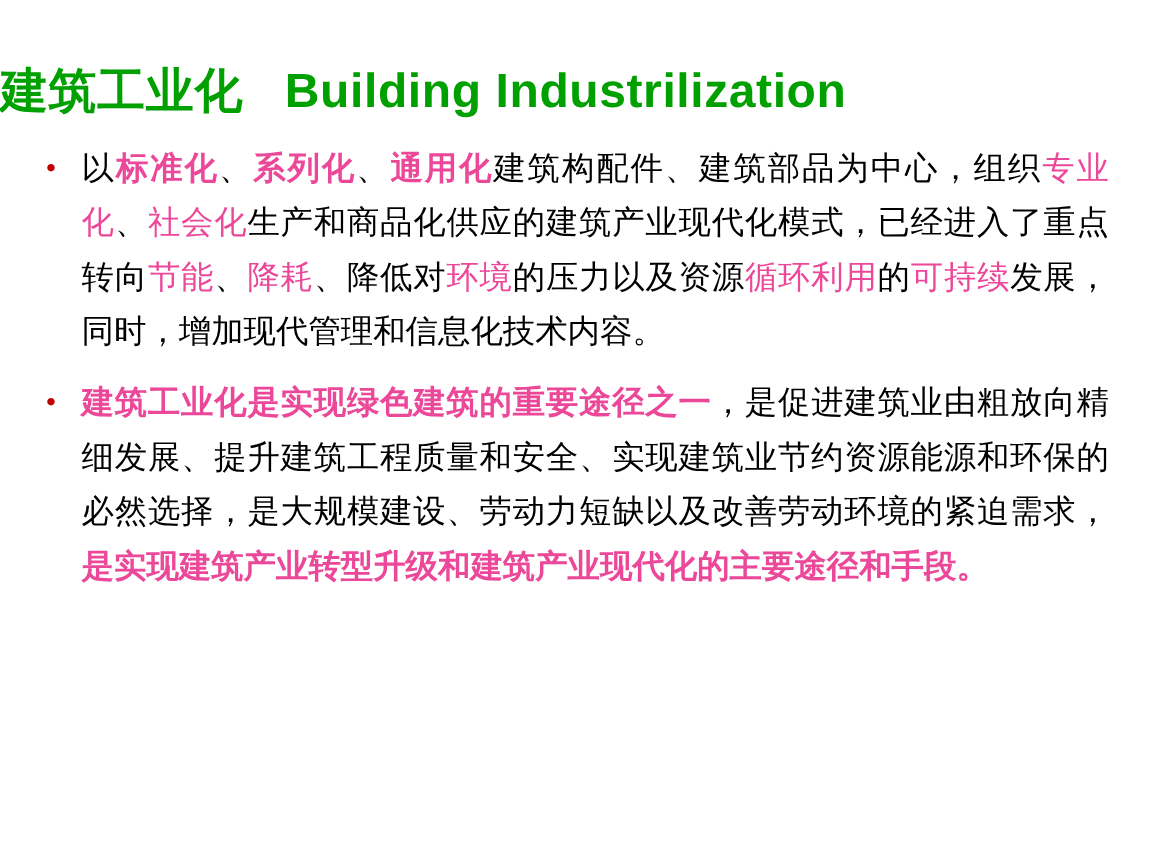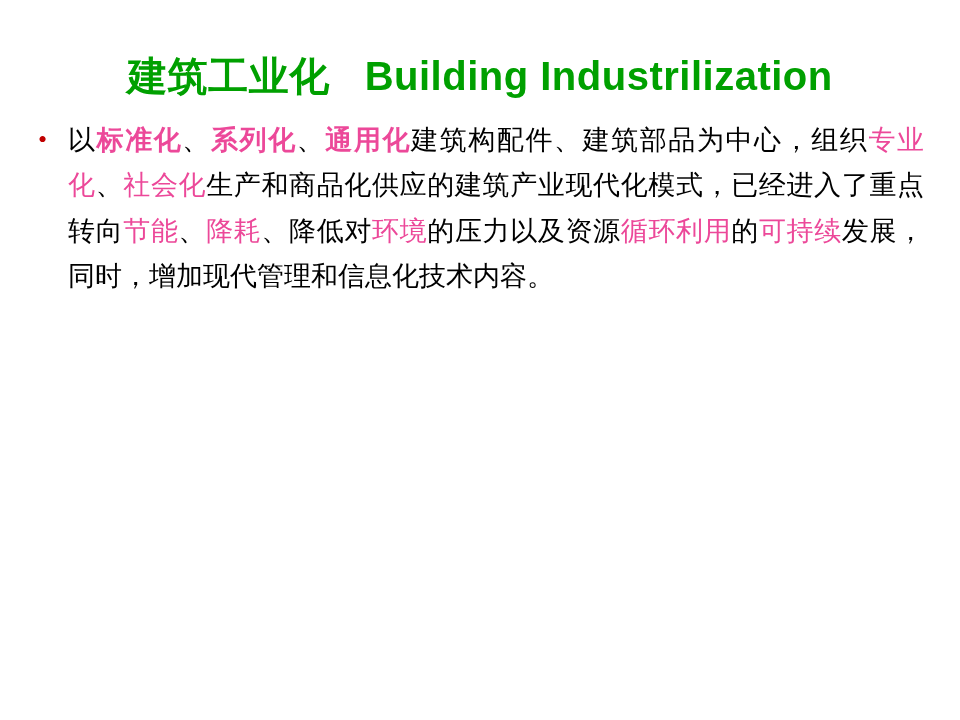--- a/index.html
+++ b/index.html
@@ -16,21 +16,20 @@
   }
   .slide {
     position: relative;
     width: 960px;
     height: 720px;
     box-sizing: border-box;
     padding: 0;
     background: #ffffff;
   }
   .slide-title {
-    text-align: center;
     font-family: "Liberation Sans", "DejaVu Sans", sans-serif;
     font-weight: bold;
     font-size: 40px;
     line-height: 1.2;
     color: #00A000;
     margin: 52px 0 18px 0;
     letter-spacing: 0.5px;
   }
   .body-list {
     margin: 0;
@@ -79,15 +78,18 @@
   <h1 class="slide-title">
     <span>建筑工业化</span>
     <span>&nbsp;</span>
     <span>Building Industrilization</span>
   </h1>
 
   <ul class="body-list">
     <li class="bullet-item" id="bullet-1-el">
       <span class="para"><span class="blk">以</span><span class="red bold">标准化</span><span class="blk">、</span><span class="red bold">系列化</span><span class="blk">、</span><span class="red bold">通用化</span><span class="blk">建筑构配件、建筑部品为中心，组织</span><span class="red">专业化</span><span class="blk">、</span><span class="red">社会化</span><span class="blk">生产和商品化供应的建筑产业现代化模式，已经进入了重点转向</span><span class="red">节能</span><span class="blk">、</span><span class="red">降耗</span><span class="blk">、降低对</span><span class="red">环境</span><span class="blk">的压力以及资源</span><span class="red">循环利用</span><span class="blk">的</span><span class="red">可持续</span><span class="blk">发展，同时，增加现代管理和信息化技术内容。</span></span>
     </li>
+    <li class="bullet-item item-2" id="bullet-2-el">
+      <span class="para"><span class="red bold">建筑工业化是实现绿色建筑的重要途径之一</span><span class="blk">，是促进建筑业由粗放向精细发展、提升建筑工程质量和安全、实现建筑业节约资源能源和环保的必然选择，是大规模建设、劳动力短缺以及改善劳动环境的紧迫需求，</span><span class="red bold">是实现建筑产业转型升级和建筑产业现代化的主要途径和手段。</span></span>
+    </li>
   </ul>
 
 </div>
 
 </body></html>

